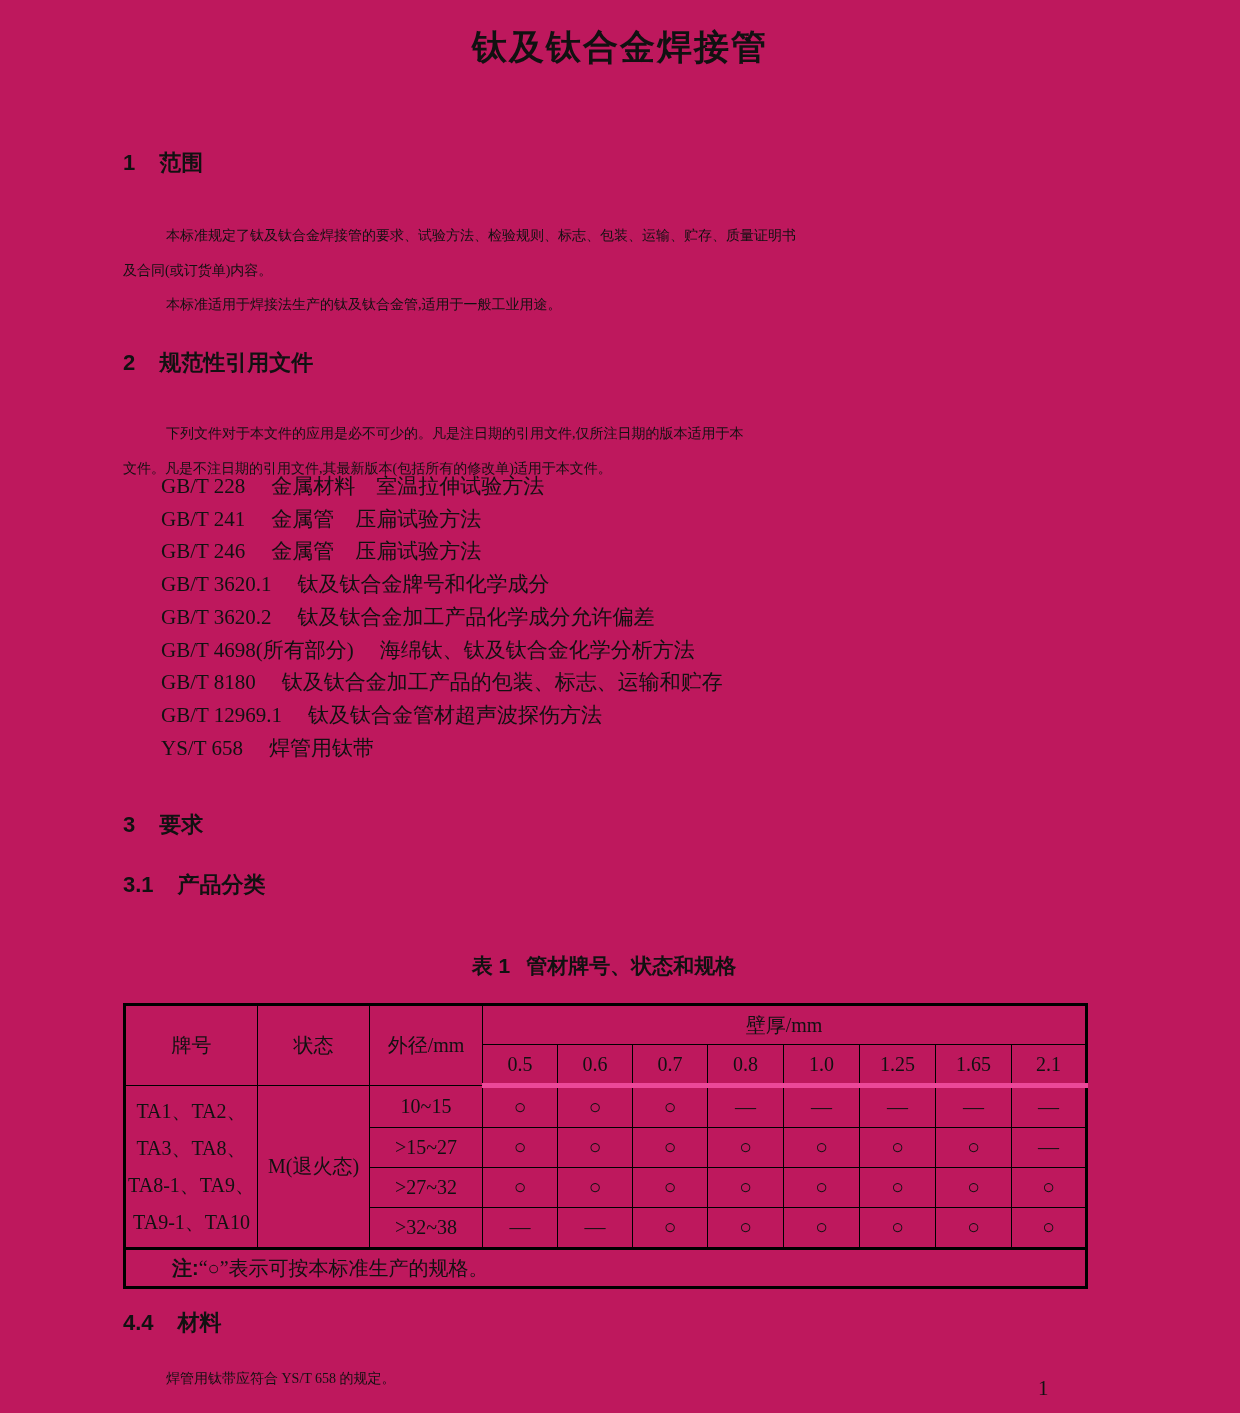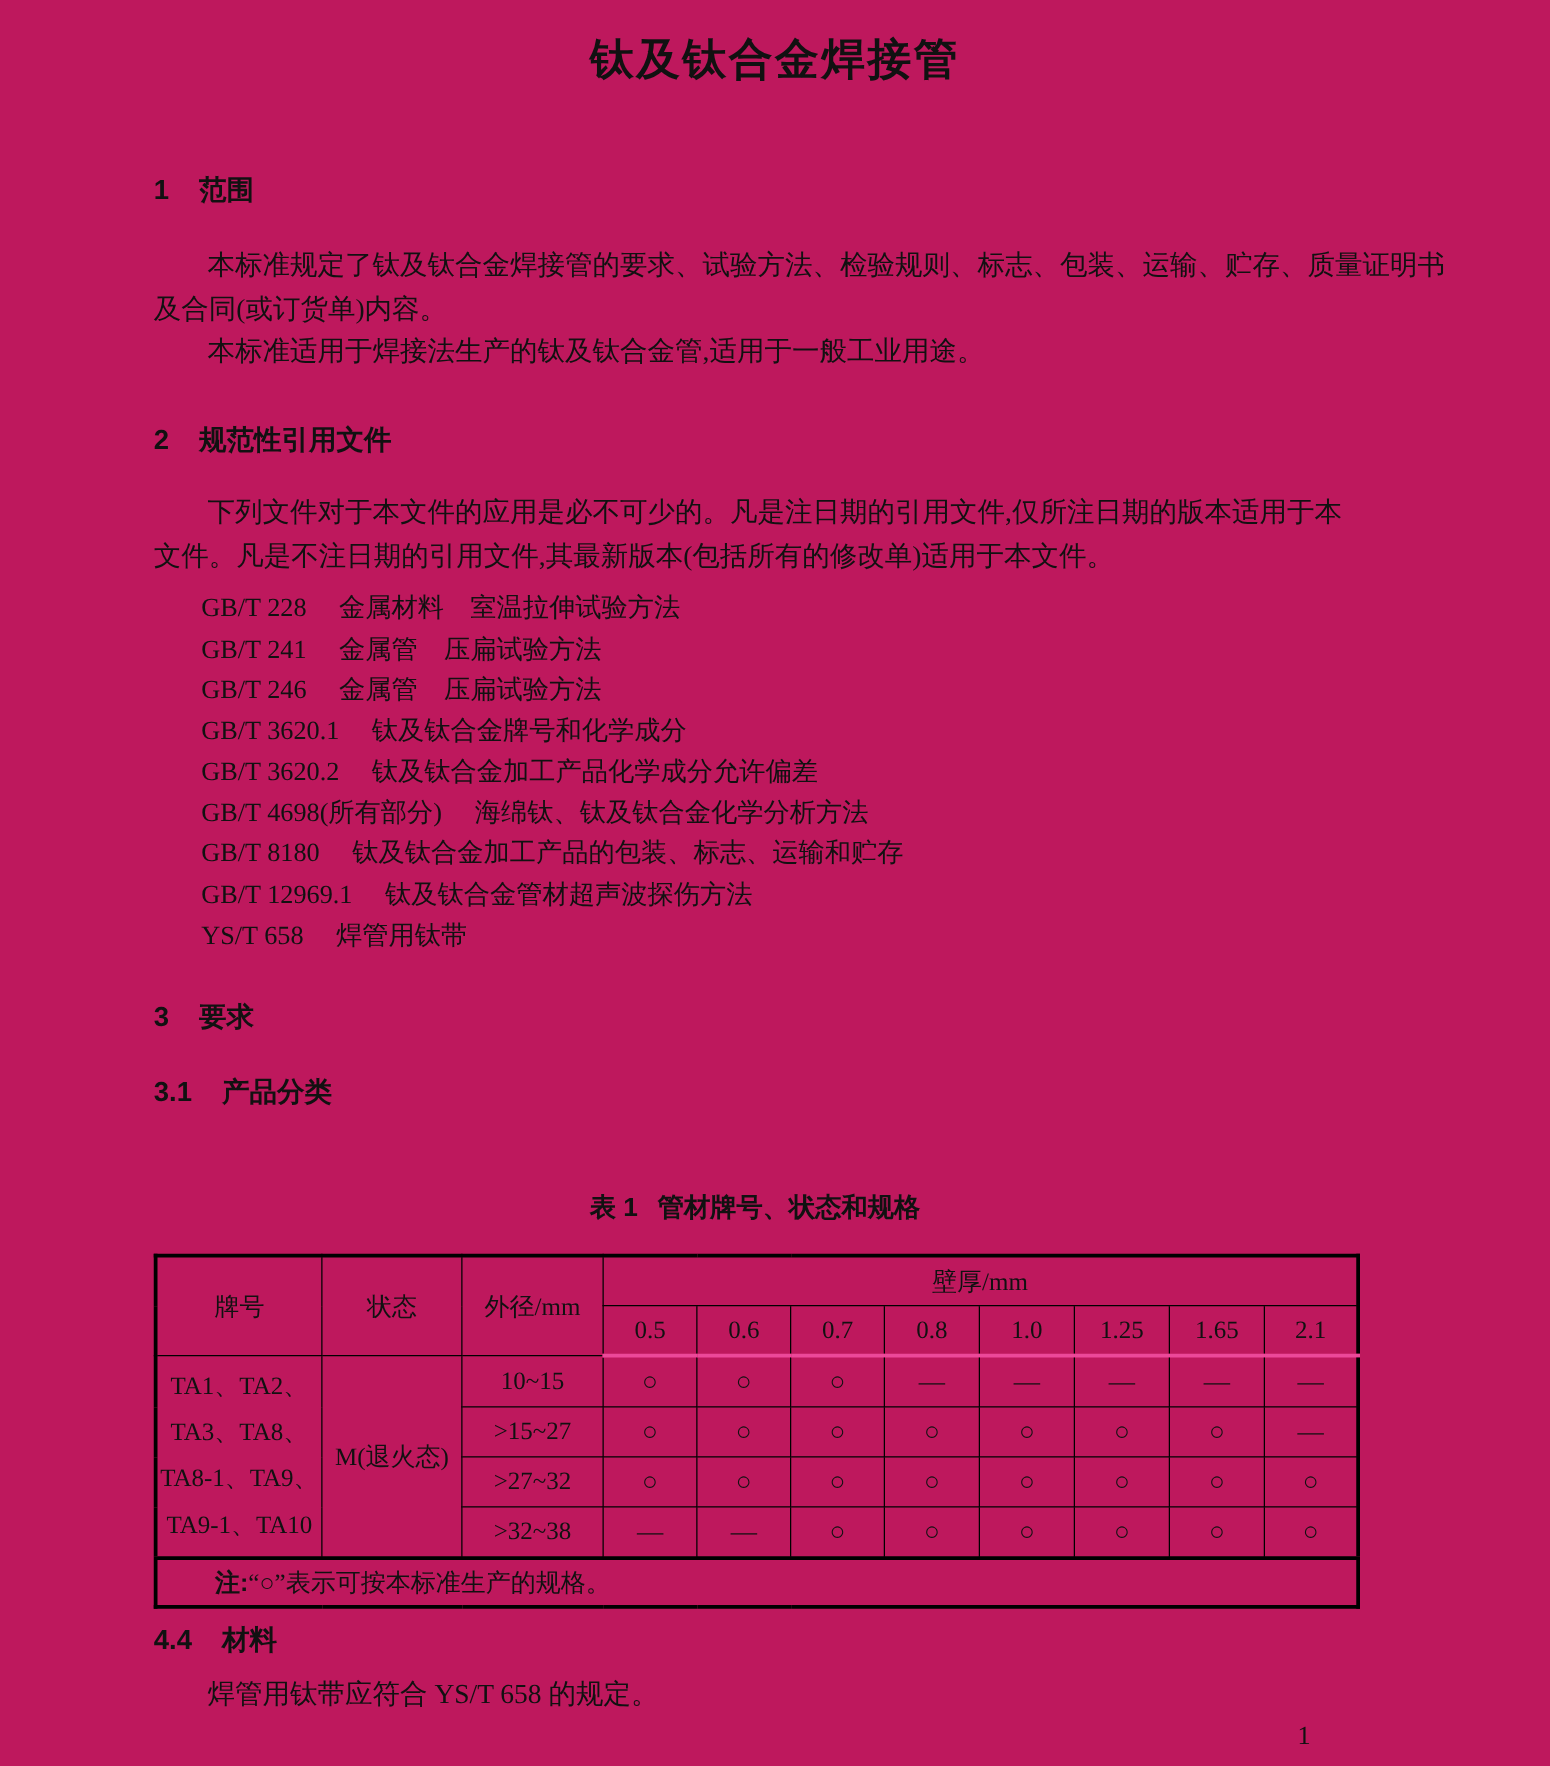--- a/index.html
+++ b/index.html
@@ -14,26 +14,26 @@
   }
   .doc-title{
     position:absolute;top:24px;left:0;width:100%;
     text-align:center;
     font-family:"Liberation Sans","DejaVu Sans",sans-serif;
     font-weight:bold;font-size:35px;letter-spacing:2px;
   }
   .heading{
     position:absolute;left:123px;
     font-family:"Liberation Sans","DejaVu Sans",sans-serif;
-    font-weight:bold;font-size:22px;white-space:nowrap;
+    font-weight:bold;font-size:22px;white-space:nowrap;margin-top:11px;
   }
   .heading .h-num{display:inline-block;margin-right:24px;}
   .line{
     position:absolute;left:123px;
-    font-size:22px;white-space:nowrap;line-height:26px;
+    font-size:14px;white-space:nowrap;line-height:26px;margin-top:24px;
   }
   .line.indent{left:166px;}
   .refs{
     position:absolute;left:161px;top:470px;
     font-size:21px;
   }
   .refs .ref-item{line-height:32.7px;white-space:nowrap;}
   .refs .ref-code{display:inline-block;}
   .refs .ref-desc{display:inline-block;margin-left:26px;}
   .tbl-caption{
@@ -51,21 +51,21 @@
   }
   table.spec{border:3px solid #000;}
   table.spec th,table.spec td{
     border:1.6px solid #000;
     text-align:center;vertical-align:middle;
     padding:0;
     font-weight:normal;
     margin-top:44px;
   }
   tr.hdr-top th{height:38px;}
-  tr.hdr-num th{height:38px;border-bottom:3px solid #ec4899;}
+  tr.hdr-num th{height:38px;border-bottom:5px solid #ec4899;}
   th.span-hdr{border-bottom:3px solid #000;}
   tr.body-row td{height:39px;}
   td.brand-cell div{line-height:37px;}
   tr.note-row td{
     border-top:3px solid #000;height:36px;
     text-align:left;padding-left:46px;
   }
   .note-label{
     font-family:"Liberation Sans","DejaVu Sans",sans-serif;
     font-weight:bold;

